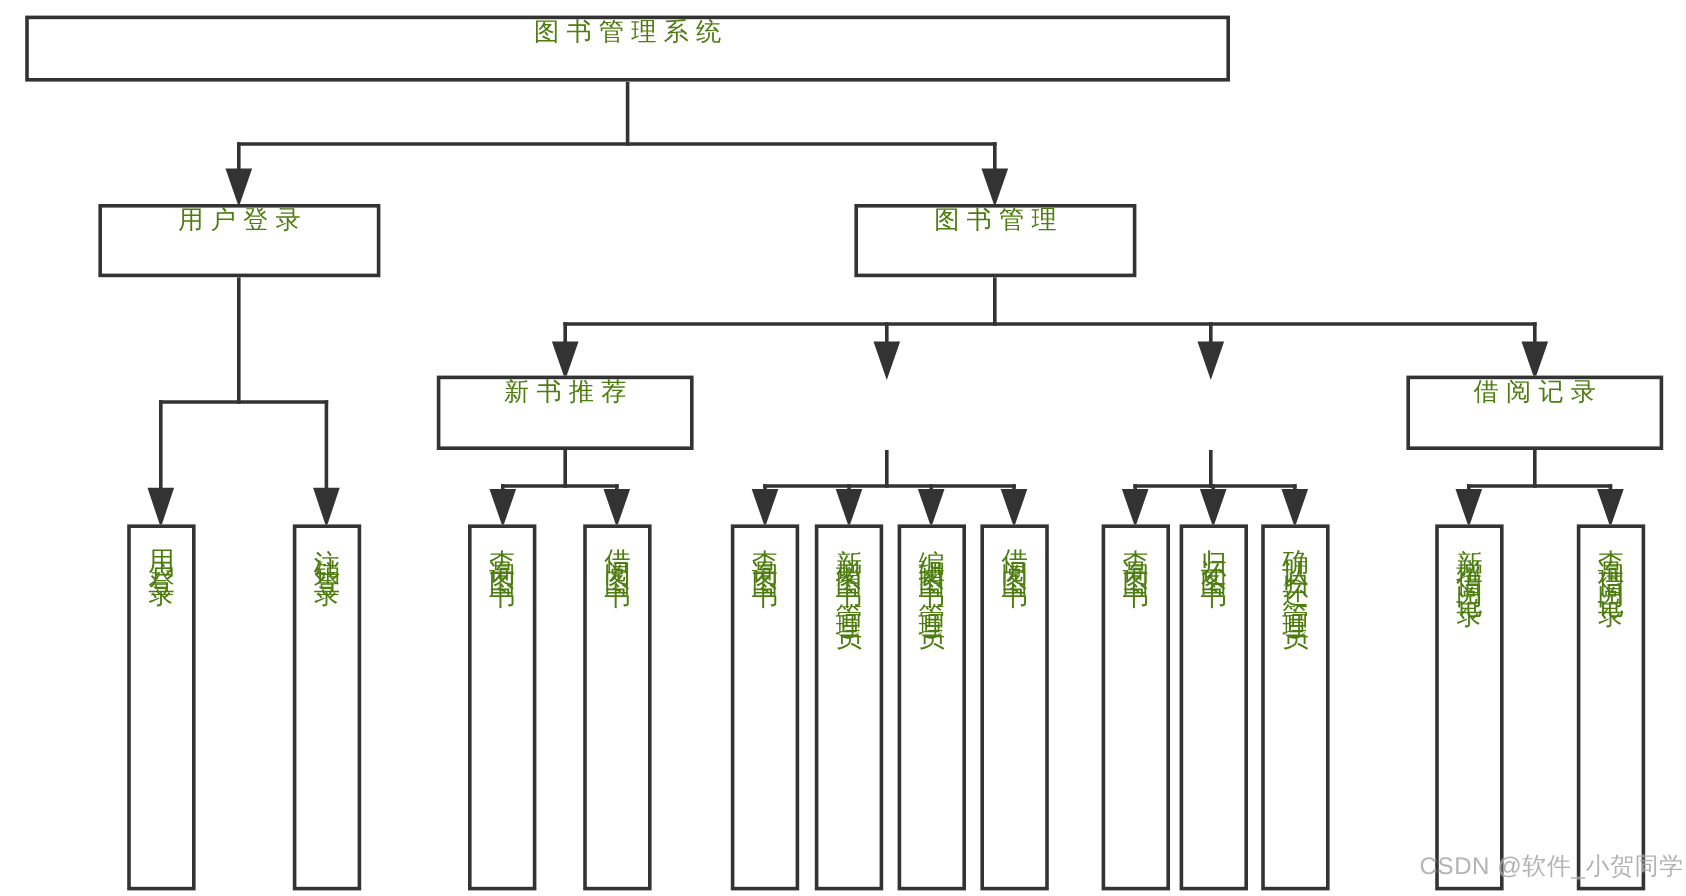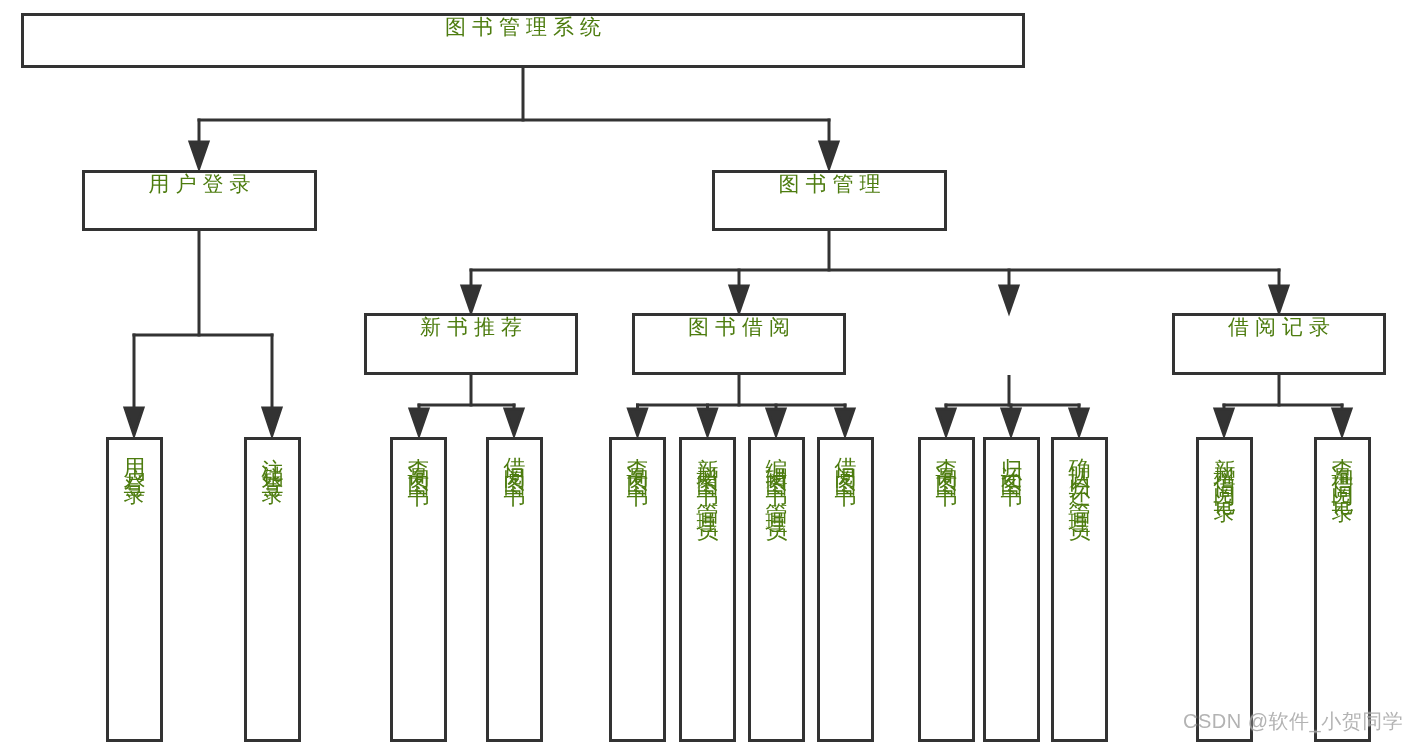--- a/index.html
+++ b/index.html
@@ -141,23 +141,20 @@
   <div class="node hbox l2-box" style="left:82px">
     <span>用户登录</span>
   </div>
   <div class="node hbox l2-box" style="left:712px">
     <span>图书管理</span>
   </div>
 
   <div class="node hbox l3-box" style="left:364px">
     <span>新书推荐</span>
   </div>
-  <div class="node hbox l3-box" style="left:632px">
-    <span>图书借阅</span>
-  </div>
   <div class="node hbox l3-box" style="left:1172px">
     <span>借阅记录</span>
   </div>
 
   <div class="node vbox" style="left:106px">
     <span>用户登录</span>
   </div>
   <div class="node vbox" style="left:244px">
     <span>注销登录</span>
   </div>

